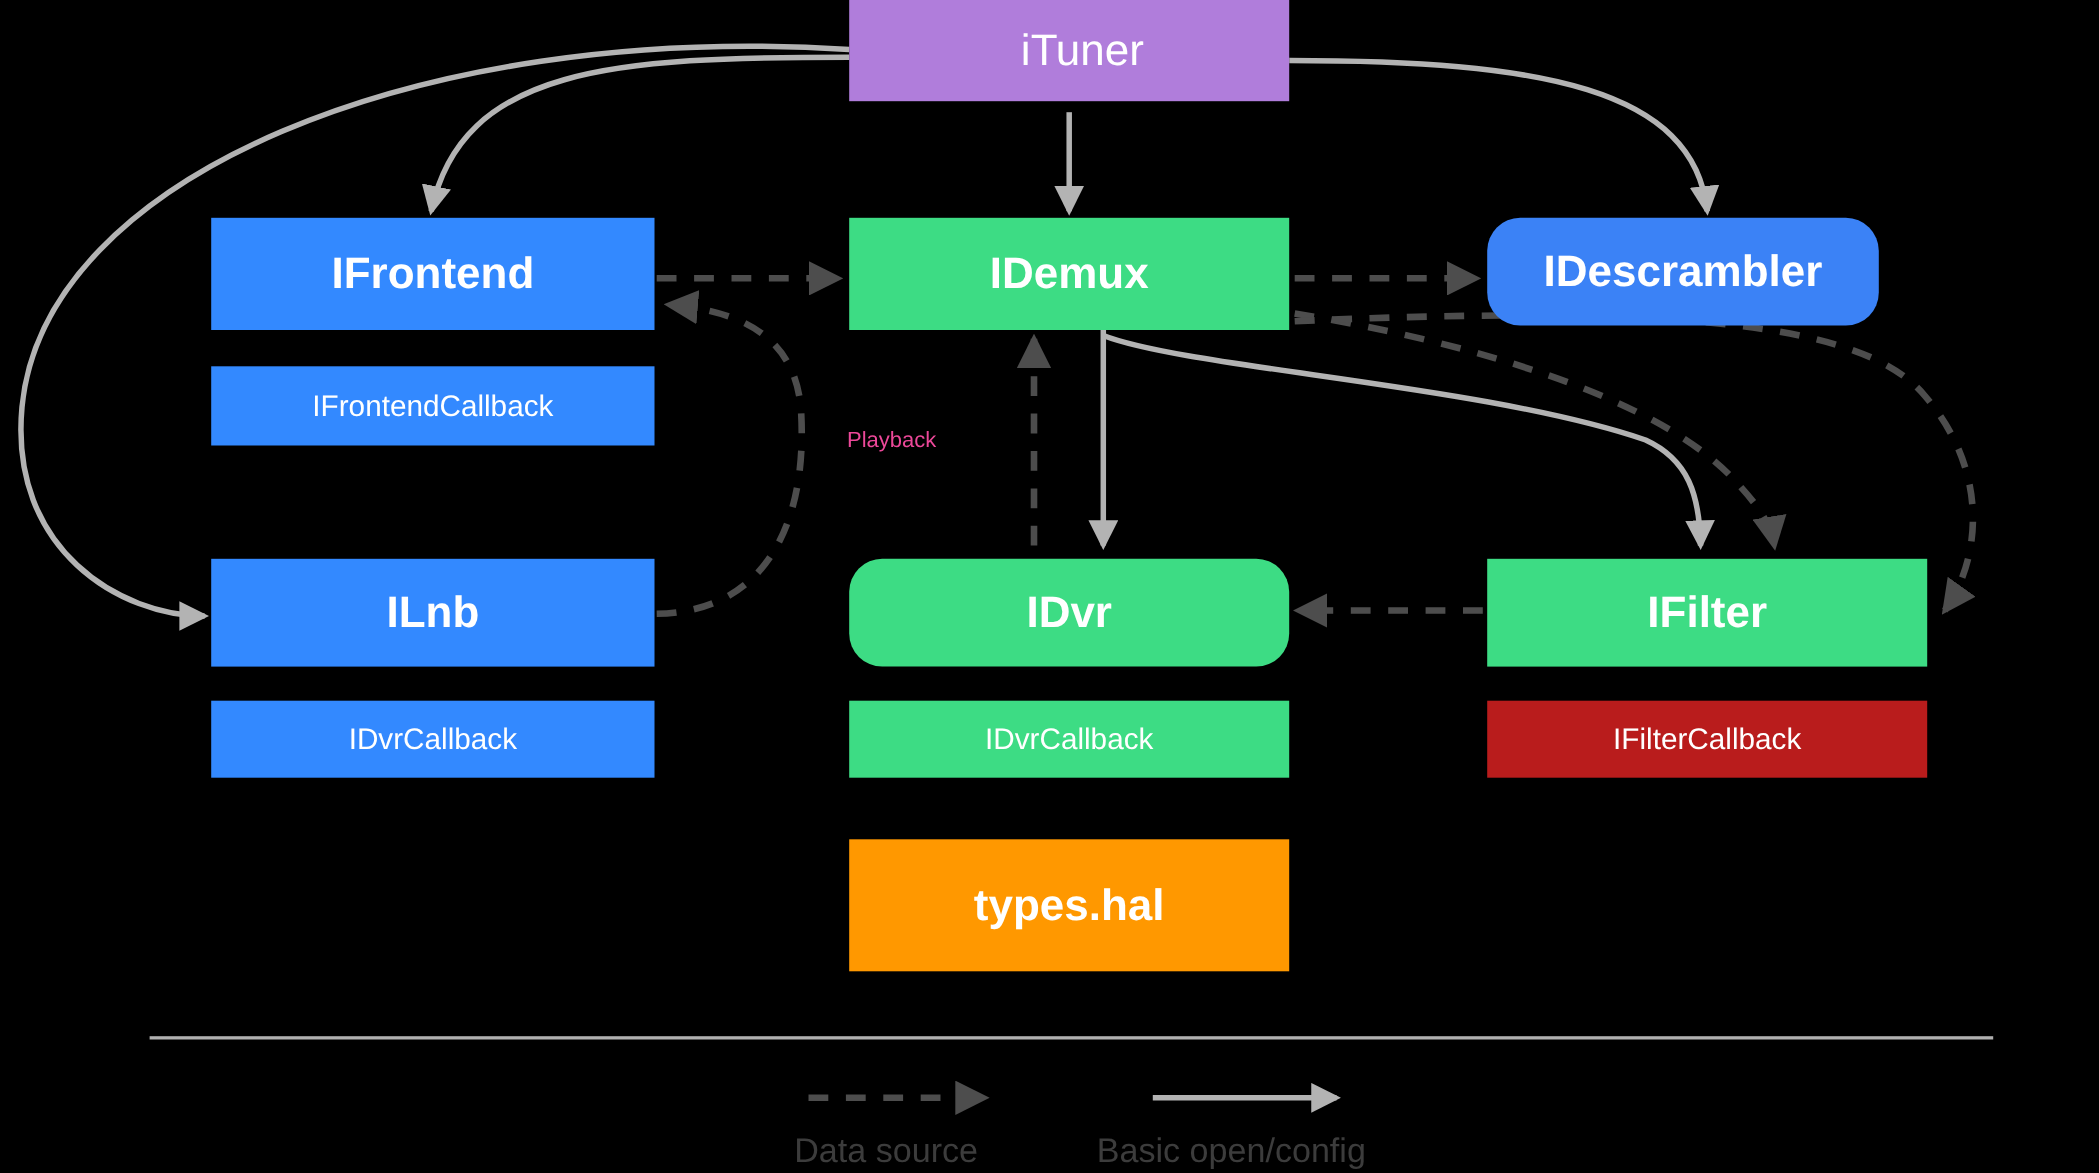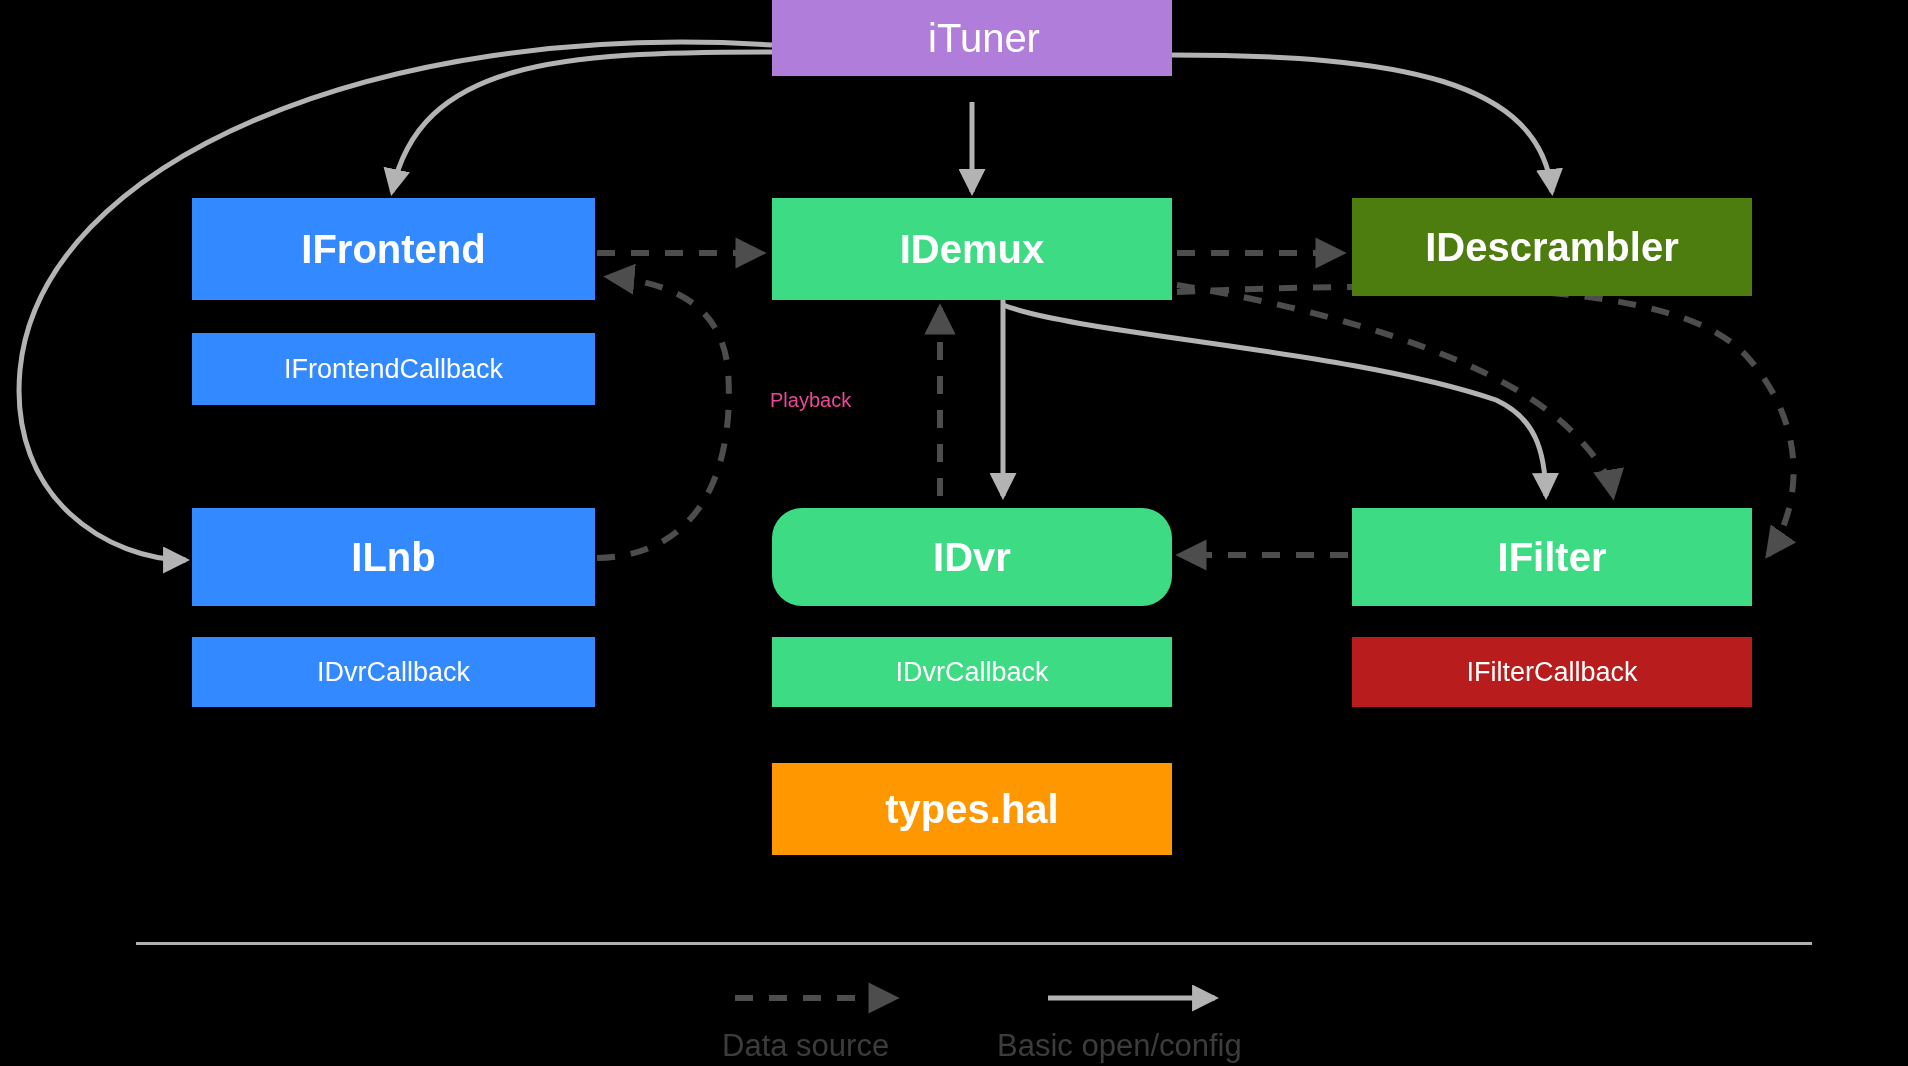--- a/index.html
+++ b/index.html
@@ -116,21 +116,21 @@
 
       <path d="M 1348 555 L 1180 555"></path>
     </g>
 
     <g>
       <path d="M 735 998 L 895 998" stroke="#4d4d4d" stroke-width="6" fill="none" stroke-dasharray="18 16" marker-end="url(#arrow-dashed)"></path>
       <path d="M 1048 998 L 1215 998" stroke="#b3b3b3" stroke-width="5" fill="none" marker-end="url(#arrow-solid)"></path>
     </g>
   </svg>
 
-  <div class="node root" style="left:772px; top:0px; width:400px; height:76px; background:#b07ddb;padding-left:24px;">
+  <div class="node root" style="left:772px; top:0px; width:400px; height:92px; background:#b07ddb;padding-left:24px;">
     <span>iTuner</span>
   </div>
 
   <div class="node primary" style="left:192px; top:198px; width:403px; height:102px; background:#3389ff;">
     <span>IFrontend</span>
   </div>
 
   <div class="node primary" style="left:192px; top:508px; width:403px; height:98px; background:#3389ff;">
     <span>ILnb</span>
   </div>
@@ -148,33 +148,33 @@
   </div>
 
   <div class="node primary" style="left:772px; top:508px; width:400px; height:98px; background:#3ddc84;border-radius:30px;">
     <span>IDvr</span>
   </div>
 
   <div class="node callback" style="left:772px; top:637px; width:400px; height:70px; background:#3ddc84;">
     <span>IDvrCallback</span>
   </div>
 
-  <div class="node primary" style="left:1352px; top:198px; width:400px; height:98px; background:#4d7c0f;">
+  <div class="node primary" style="left:1352px; top:198px; width:356px; height:98px; background:#3b82f6;border-radius:30px;">
     <span>IDescrambler</span>
   </div>
 
   <div class="node primary" style="left:1352px; top:508px; width:400px; height:98px; background:#3ddc84;">
     <span>IFilter</span>
   </div>
 
   <div class="node callback" style="left:1352px; top:637px; width:400px; height:70px; background:#b91c1c;">
     <span>IFilterCallback</span>
   </div>
 
-  <div class="node primary" style="left:772px; top:763px; width:400px; height:92px; background:#ff9800;">
+  <div class="node primary" style="left:772px; top:763px; width:400px; height:120px; background:#ff9800;">
     <span>types.hal</span>
   </div>
 
   <div class="label-text" style="left:770px; top:390px;">Playback</div>
 
   <div class="divider" style="left:136px; top:942px; width:1676px;"></div>
 
   <div class="legend-label" style="left:722px; top:1030px;">Data source</div>
 
   <div class="legend-label" style="left:997px; top:1030px;">Basic open/config</div>

